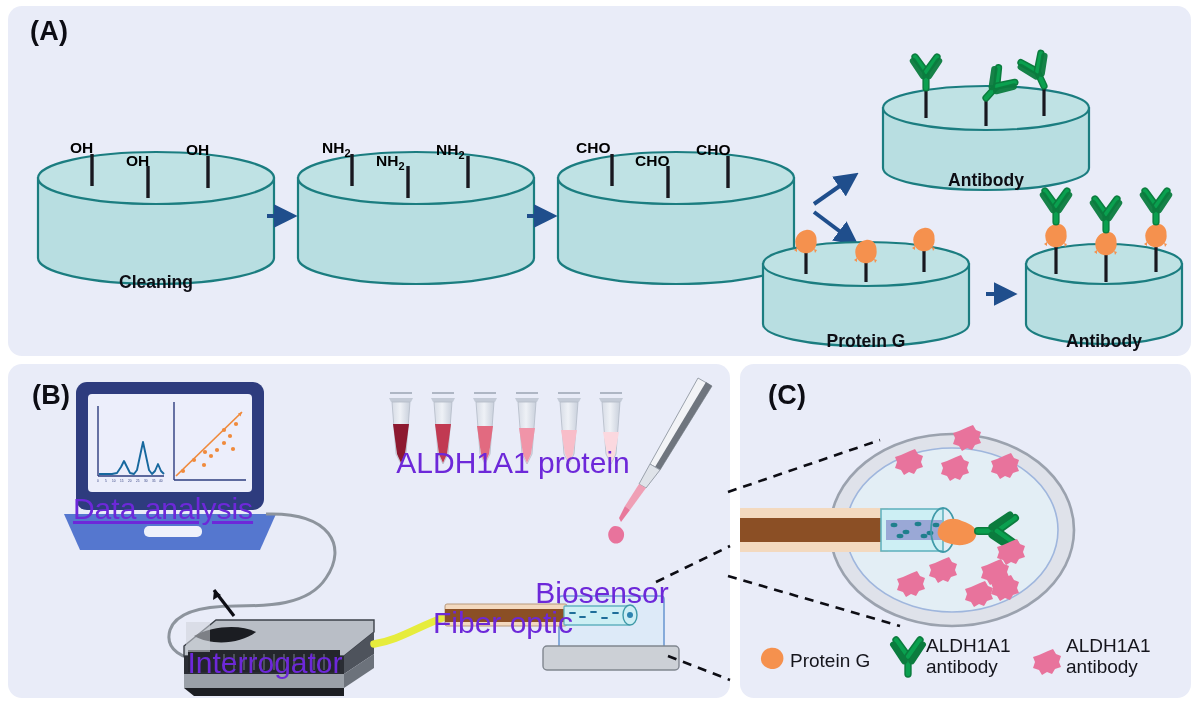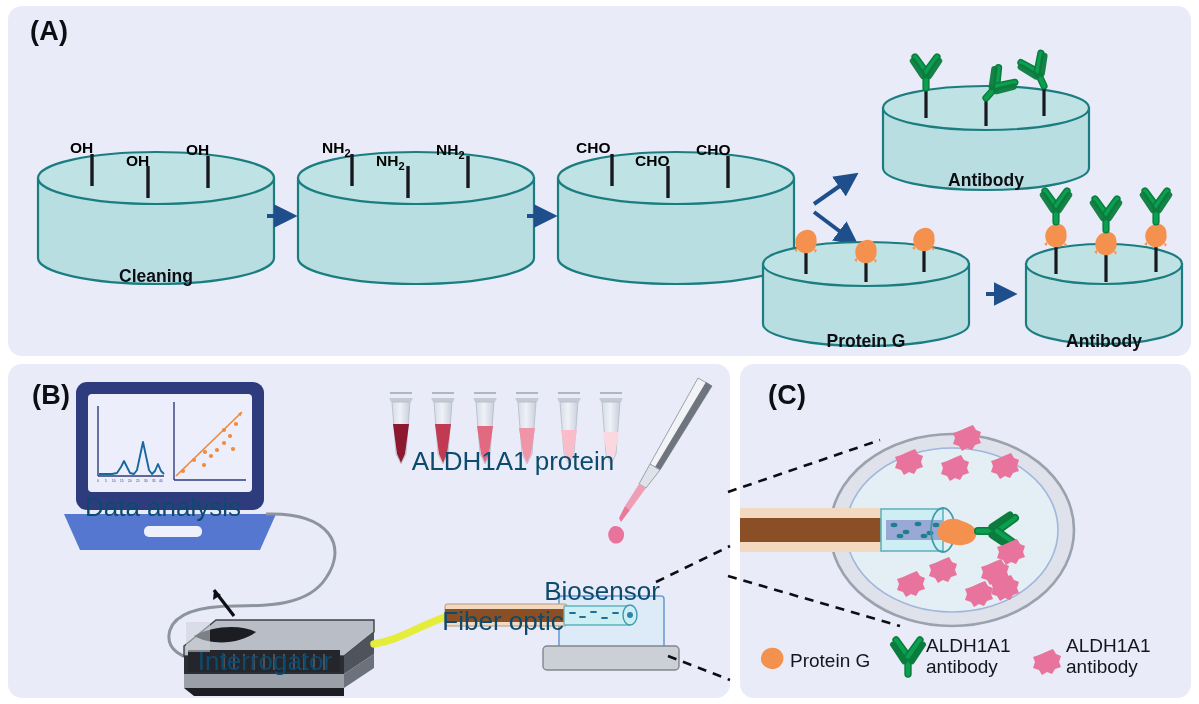--- a/index.html
+++ b/index.html
@@ -10,21 +10,21 @@
   .panel{position:absolute;background:#e9ecf8;border-radius:14px;}
   #panelA{left:8px;  top:6px;   width:1183px;height:350px;}
   #panelB{left:8px;  top:364px; width:722px; height:334px;}
   #panelC{left:740px;top:364px; width:451px; height:334px;}
 
   .plabel{position:absolute;font-weight:bold;font-size:27px;color:#0d0d14;
           letter-spacing:.3px;}
 
   .cap{position:absolute;font-weight:bold;font-size:17.5px;color:#0d0d14;
        text-align:center;white-space:nowrap;}
-  .cap2{position:absolute;font-size:26px;color:#0c4a6e;text-align:center;
+  .cap2{position:absolute;font-size:30px;color:#6d28d9;text-align:center;
         white-space:nowrap;font-weight:400;}
   .cap3{position:absolute;font-size:19px;color:#15151c;text-align:center;
         white-space:nowrap;}
 
   .chem{position:absolute;font-weight:bold;font-size:15.5px;color:#000;
         white-space:nowrap;}
   .chem sub{font-size:11px;}
 
   svg{position:absolute;left:0;top:0;overflow:visible;}
   .lay{position:absolute;left:0;top:0;width:100%;height:100%;
@@ -153,21 +153,21 @@
     <div class="chem" style="left:178px;top:135px;">OH</div>
 
     <div class="chem" style="left:314px;top:133px;"><span>NH</span><sub>2</sub></div>
     <div class="chem" style="left:368px;top:146px;"><span>NH</span><sub>2</sub></div>
     <div class="chem" style="left:428px;top:135px;"><span>NH</span><sub>2</sub></div>
 
     <div class="chem" style="left:568px;top:133px;">CHO</div>
     <div class="chem" style="left:627px;top:146px;">CHO</div>
     <div class="chem" style="left:688px;top:135px;">CHO</div>
 
-    <div class="cap" style="left:48px;top:260px;width:200px;">Cleaning</div>
+    <div class="cap" style="left:48px;top:266px;width:200px;">Cleaning</div>
     <div class="cap" style="left:878px;top:164px;width:200px;">Antibody</div>
     <div class="cap" style="left:758px;top:325px;width:200px;">Protein G</div>
     <div class="cap" style="left:996px;top:325px;width:200px;">Antibody</div>
   </div>
 
   <div class="panel" id="panelB">
     <div class="plabel" style="left:24px;top:16px;">(B)</div>
 
     <svg class="lay" width="722" height="334" viewBox="0 0 722 334">
       <defs>
@@ -321,21 +321,21 @@
           <line x1="594" y1="254" x2="599" y2="254"></line>
           <line x1="605" y1="249" x2="610" y2="249"></line>
         </g>
         <circle cx="622" cy="251" r="3" fill="#2e84b0"></circle>
       </g>
 
       <line x1="648" y1="218" x2="722" y2="182" stroke="#0d0d14" stroke-width="2.6" stroke-dasharray="9 7"></line>
       <line x1="660" y1="292" x2="722" y2="316" stroke="#0d0d14" stroke-width="2.6" stroke-dasharray="9 7"></line>
     </svg>
 
-    <div class="cap2" style="left:46px;top:128px;width:218px;">Data analysis</div>
+    <div class="cap2" style="left:46px;top:128px;width:218px;text-decoration:underline;">Data analysis</div>
     <div class="cap2" style="left:370px;top:82px;width:270px;">ALDH1A1 protein</div>
     <div class="cap2" style="left:142px;top:282px;width:230px;">Interrogator</div>
     <div class="cap2" style="left:400px;top:242px;width:190px;">Fiber optic</div>
     <div class="cap2" style="left:494px;top:212px;width:200px;text-align:center;">Biosensor</div>
   </div>
 
   <div class="panel" id="panelC">
     <div class="plabel" style="left:28px;top:16px;">(C)</div>
 
     <svg class="lay" width="451" height="334" viewBox="0 0 451 334">

